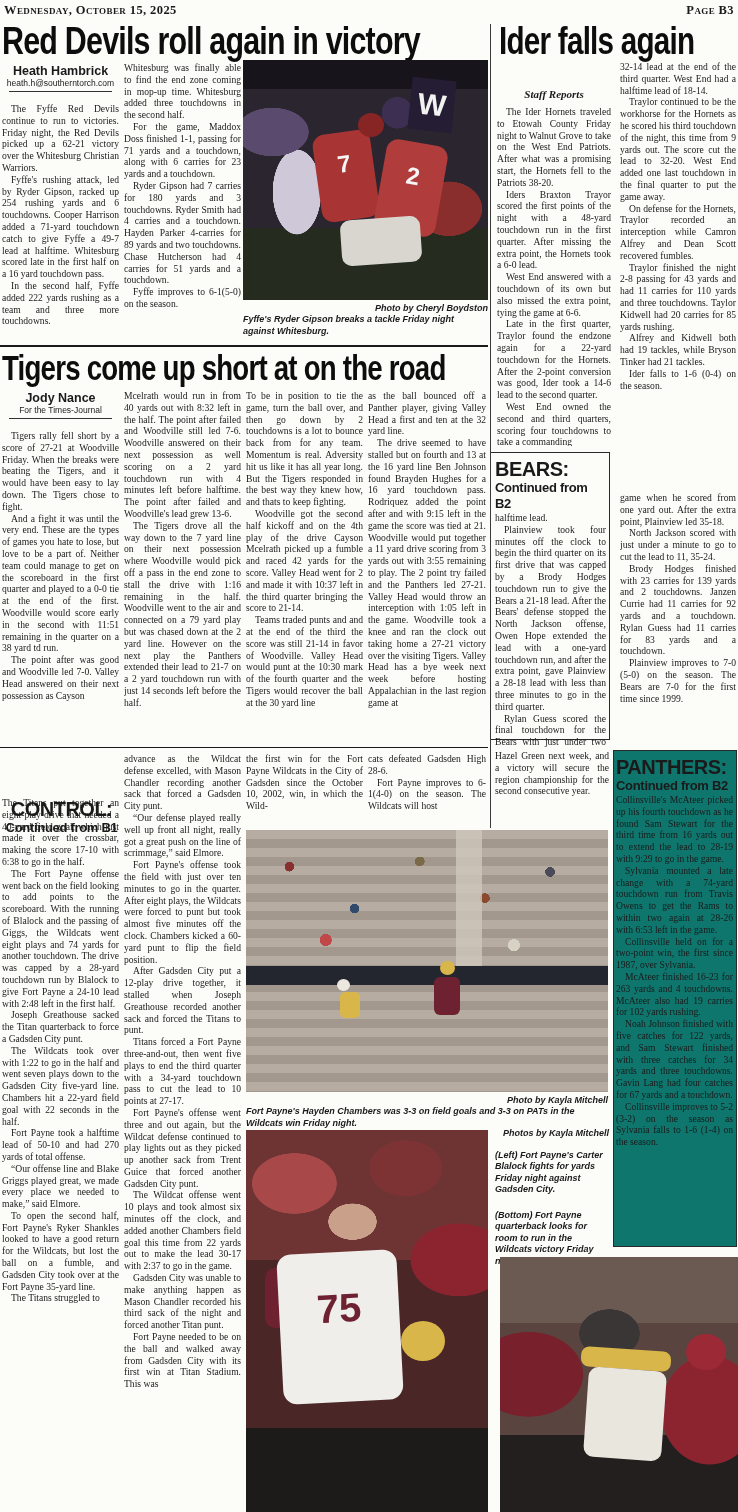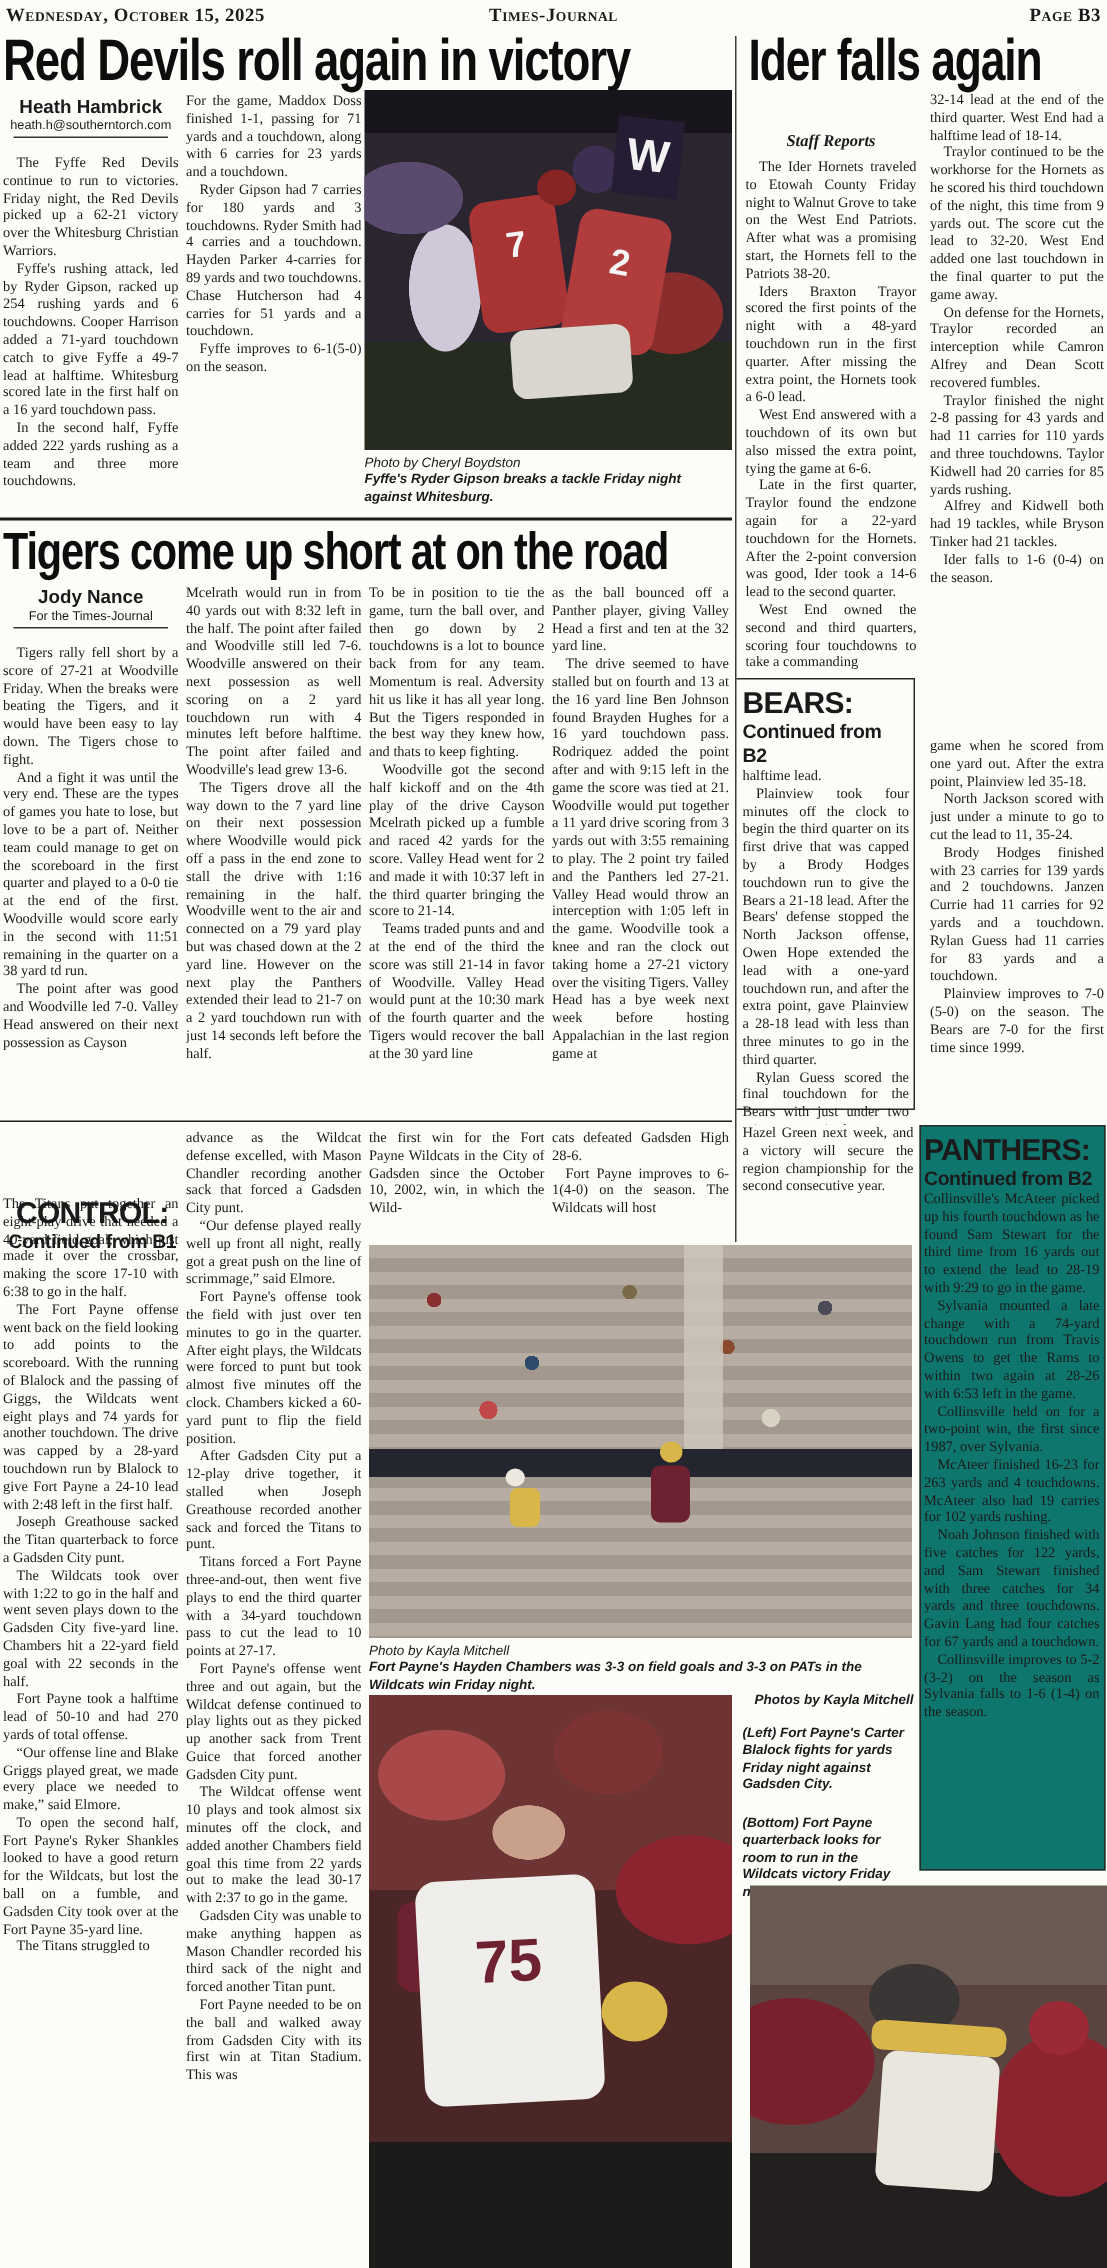--- a/index.html
+++ b/index.html
@@ -40,21 +40,21 @@
   .cont p:first-child { text-indent:0; }
 
   
   .sec-title { font-family:"Liberation Sans", sans-serif; font-weight:bold; font-size:20px; line-height:22px; letter-spacing:-.5px; }
   .sec-sub   { font-family:"Liberation Sans", sans-serif; font-weight:bold; font-size:13px; line-height:16px; letter-spacing:-.3px; }
 
   .boxed { border:1px solid #2a2a2a; padding:5px 3px 0 2px; background:#0f766e; }
   .boxed-tb { border-top:1px solid #2a2a2a; border-bottom:1px solid #2a2a2a; border-right:1px solid #2a2a2a; padding:5px 3px 0 4px; }
 
   
-  .credit  { font-family:"Liberation Sans", sans-serif; font-weight:normal; font-style:italic; font-size:9px; text-align:left; }
+  .credit  { font-family:"Liberation Sans", sans-serif; font-weight:bold; font-style:italic; font-size:9px; text-align:right; }
   .caption { font-family:"Liberation Sans", sans-serif; font-weight:bold; font-style:italic; font-size:9px; line-height:11.5px; }
 
   
   .photo { overflow:hidden; }
   .ph1 { background:
       radial-gradient(60px 40px at 12% 30%, #5a4a6e 0 60%, transparent 61%),
       radial-gradient(40px 70px at 22% 55%, #cfc8d8 0 60%, transparent 61%),
       radial-gradient(55px 45px at 84% 62%, #8a2d2d 0 60%, transparent 61%),
       radial-gradient(26px 26px at 63% 22%, #3c2f52 0 60%, transparent 61%),
       linear-gradient(180deg, #17141c 0 12%, #2b2530 12% 70%, #262b1f 70% 100%);
@@ -107,39 +107,39 @@
   .ph4 .jersey { left:36%; top:44%; width:78px; height:90px; background:#e9e6dd; border-radius:10px; transform:rotate(4deg); }
   .ph4 .shoulder { left:34%; top:36%; width:90px; height:20px; background:#d8b64a; border-radius:8px; transform:rotate(4deg); }
   .ph4 .helm { left:78%; top:30%; width:40px; height:36px; background:#9c2a36; border-radius:50%; }
 </style>
 </head>
 <body>
 
 <div class="page">
 
   <div class="abs mast" style="left:4px;top:3px;">Wednesday, October 15, 2025</div>
-  <div class="abs mast mast-center" style="top:3px;">Times-Journal</div>
   <div class="abs mast mast-right" style="top:3px;">Page B3</div>
 
   <div class="abs headline h-xl" style="left:2px;top:21px;">Red Devils roll again in victory</div>
   <div class="abs headline h-xl" style="left:499px;top:21px;transform:scaleX(.76);">Ider falls again</div>
 
   <div class="abs vline" style="left:490px;top:24px;height:804px;"></div>
 
   <div class="abs byline" style="left:2px;top:64px;width:117px;">
     <div class="name">Heath Hambrick</div>
     <div class="sub">heath.h@southerntorch.com</div>
     <div class="rule"></div>
   </div>
   <div class="abs body-text" style="left:2px;top:103px;width:117px;height:242px;">
       <p>The Fyffe Red Devils continue to run to victories. Friday night, the Red Devils picked up a 62-21 victory over the Whitesburg Christian Warriors.</p>
       <p>Fyffe's rushing attack, led by Ryder Gipson, racked up 254 rushing yards and 6 touchdowns. Cooper Harrison added a 71-yard touchdown catch to give Fyffe a 49-7 lead at halftime. Whitesburg scored late in the first half on a 16 yard touchdown pass.</p>
       <p>In the second half, Fyffe added 222 yards rushing as a team and three more touchdowns.</p>
     </div>
   <div class="abs body-text cont" style="left:124px;top:62px;width:117px;height:283px;">
+      <p>Whitesburg was finally able to find the end zone coming in mop-up time. Whitesburg added three touchdowns in the second half.</p>
       <p>For the game, Maddox Doss finished 1-1, passing for 71 yards and a touchdown, along with 6 carries for 23 yards and a touchdown.</p>
       <p>Ryder Gipson had 7 carries for 180 yards and 3 touchdowns. Ryder Smith had 4 carries and a touchdown. Hayden Parker 4-carries for 89 yards and two touchdowns. Chase Hutcherson had 4 carries for 51 yards and a touchdown.</p>
       <p>Fyffe improves to 6-1(5-0) on the season.</p>
     </div>
 
   <div class="abs photo ph1" style="left:243px;top:60px;width:245px;height:240px;">
     <div class="abs flag">W</div>
     <div class="abs red-a">7</div>
     <div class="abs red-b">2</div>
     <div class="abs pants"></div>

